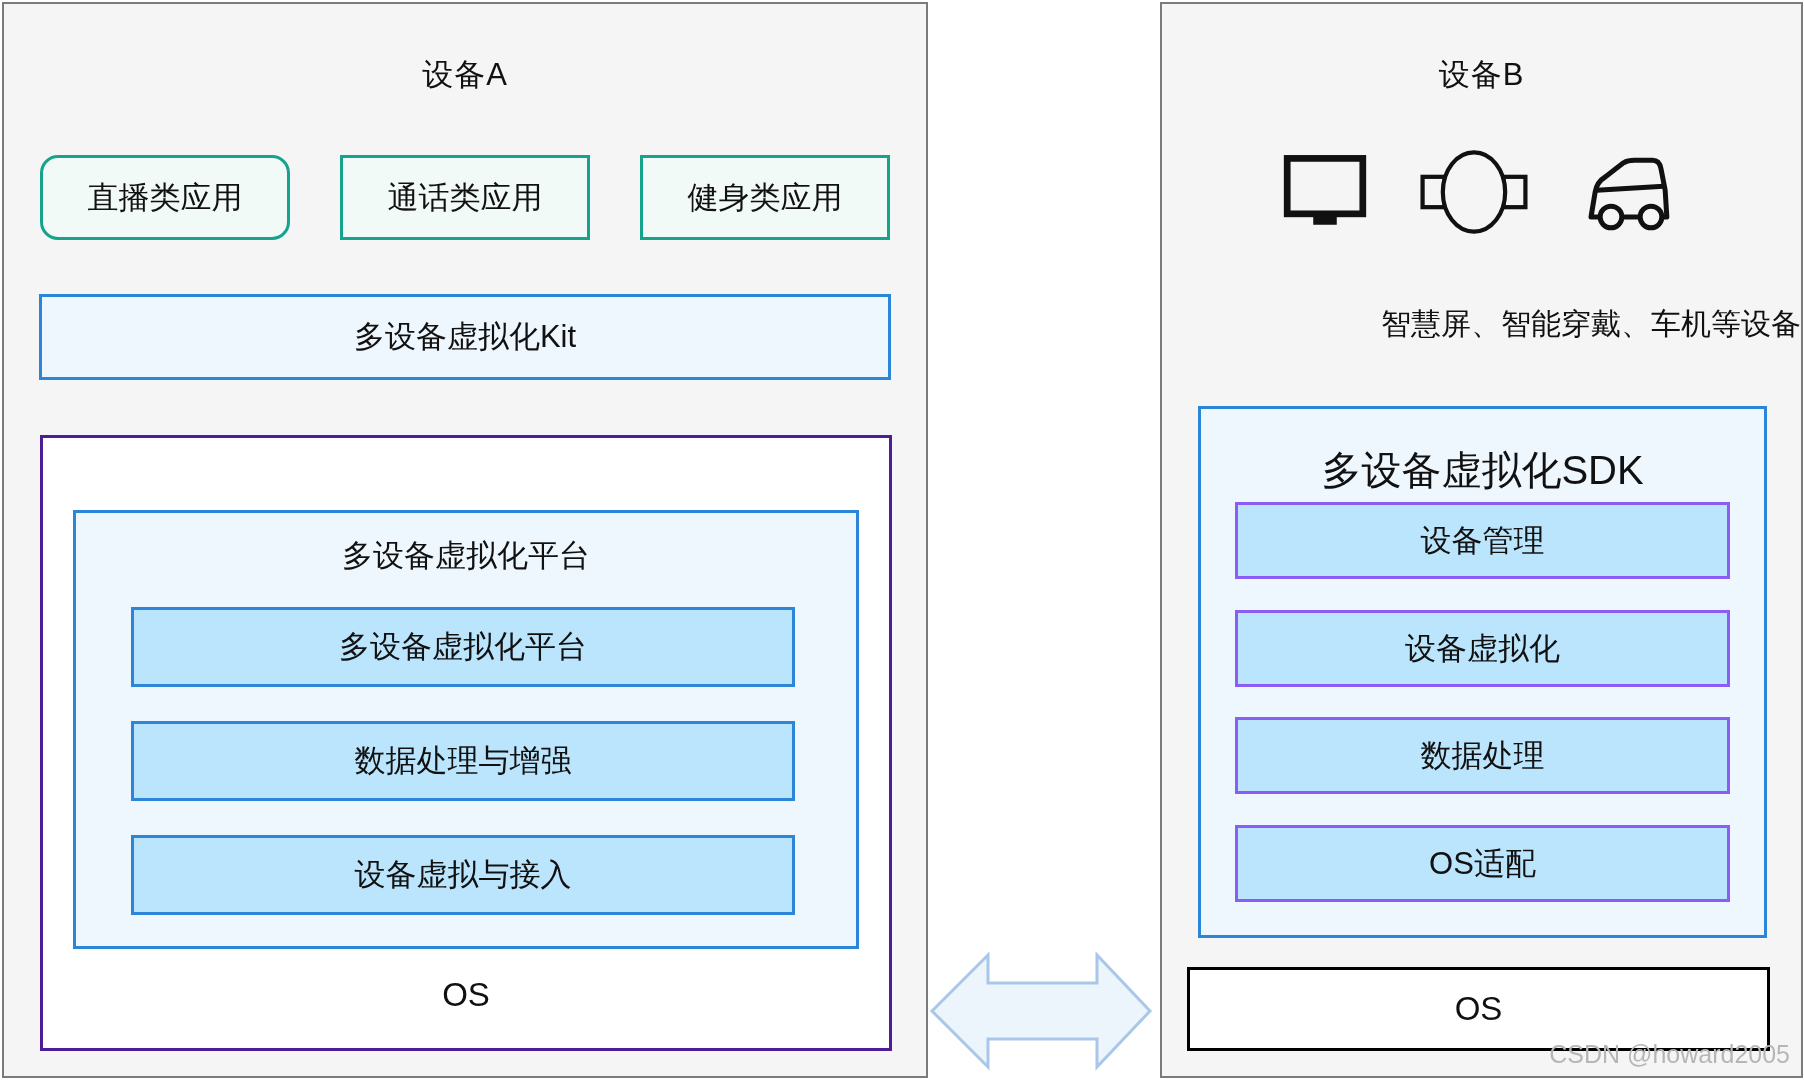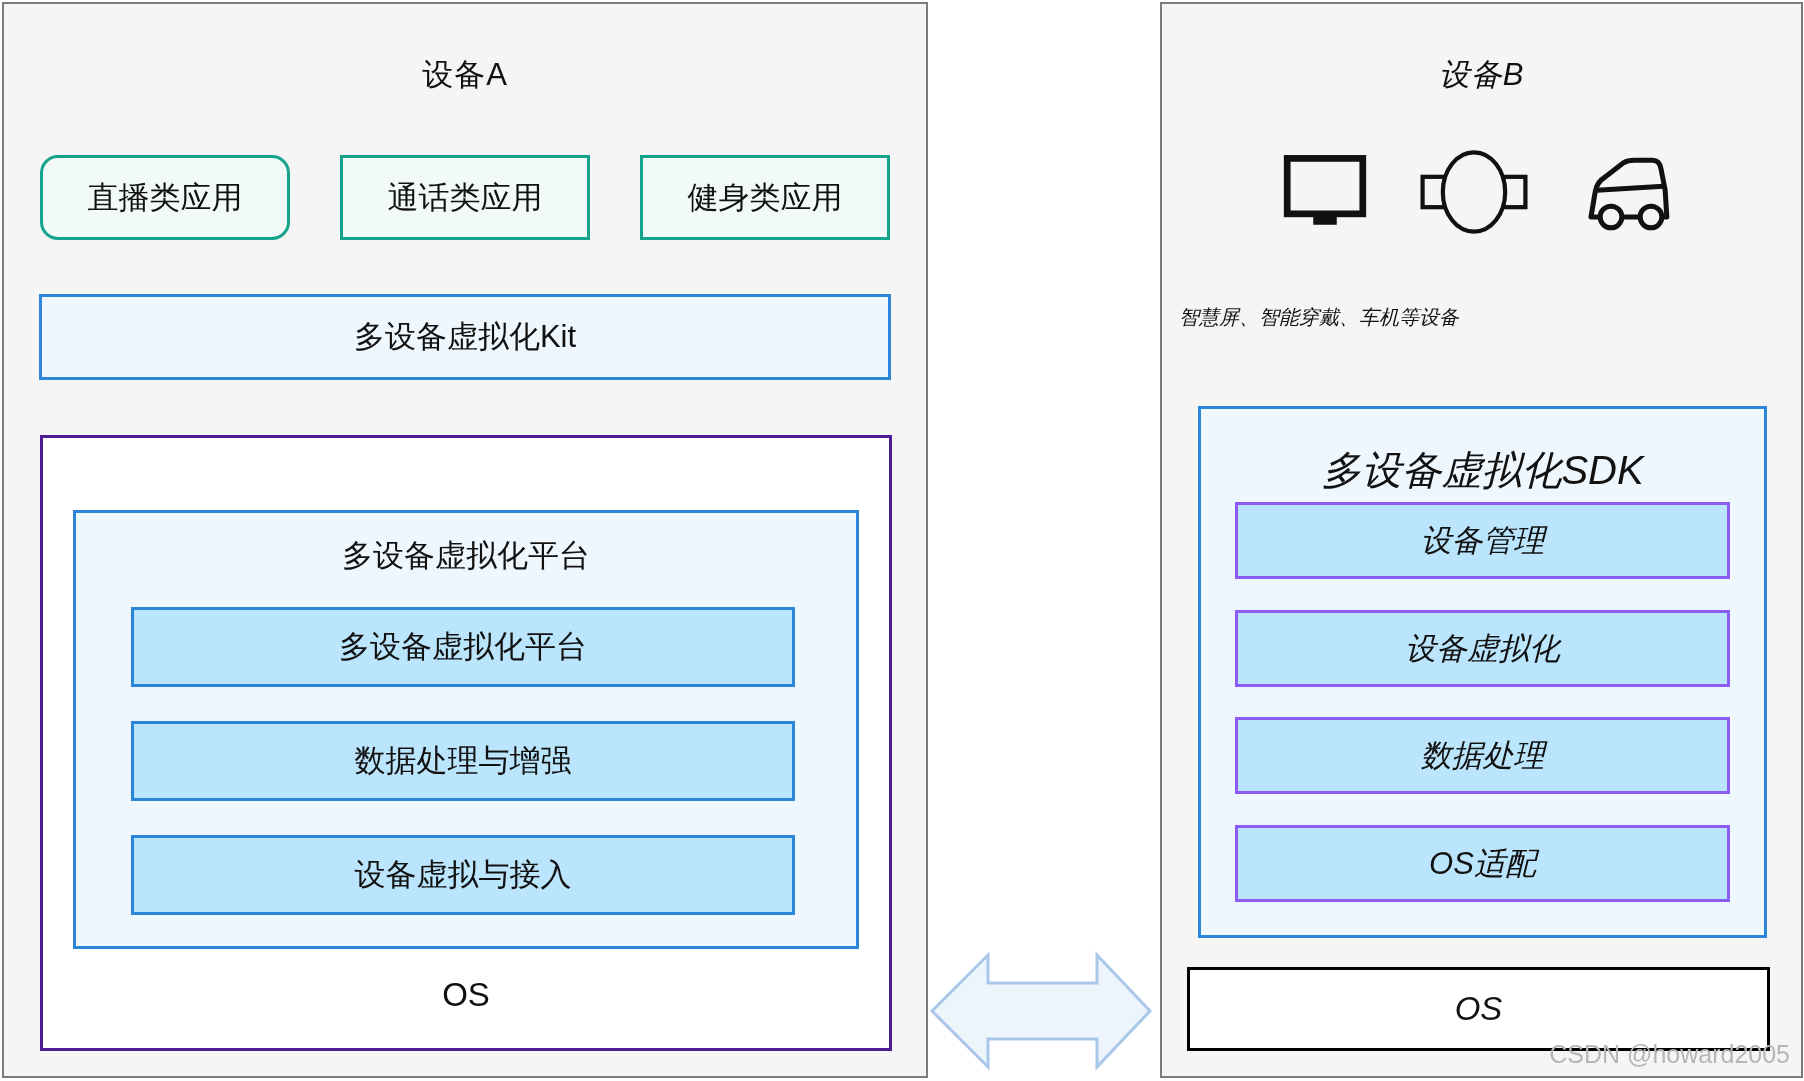--- a/index.html
+++ b/index.html
@@ -10,21 +10,21 @@
     color: #111;
   }
   .panel {
     position: absolute;
     top: 2px;
     height: 1076px;
     background: #f5f5f6;
     border: 2px solid #7b7b7b;
   }
   .panel-a { left: 2px; width: 926px; padding-left: 48px; }
-  .panel-b { left: 1160px; width: 643px; font-style: italic; }
+  .panel-b { left: 1160px; width: 643px; }
   .panel-title {
     position: absolute;
     left: 0; right: 0;
     top: 50px;
     text-align: center;
     font-size: 31px;
     letter-spacing: 1px;
   }
   .box {
     position: absolute;
@@ -110,22 +110,22 @@
     height: 100px;
     display: flex;
     align-items: center;
     justify-content: center;
     gap: 48px;
   }
   .caption-b {
     position: absolute;
     left: 0; right: 0;
     top: 300px;
-    text-align: left;
-    font-size: 20px;
+    text-align: right;
+    font-size: 30px;
     margin-left: 17px;
   }
   .sdk-box {
     position: absolute;
     left: 36px;
     top: 402px;
     width: 569px;
     height: 532px;
     border: 3px solid #2b86d8;
     background: #eff7fe;

